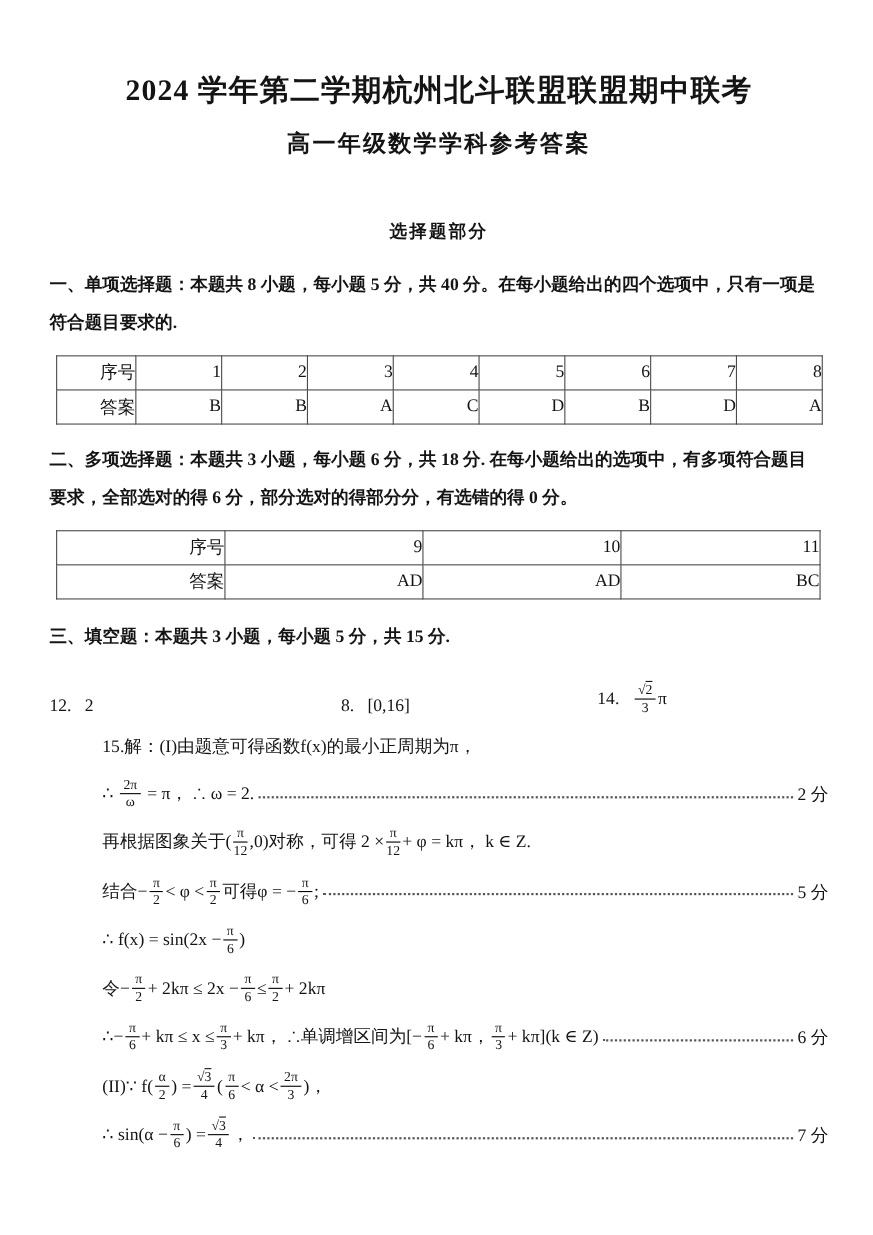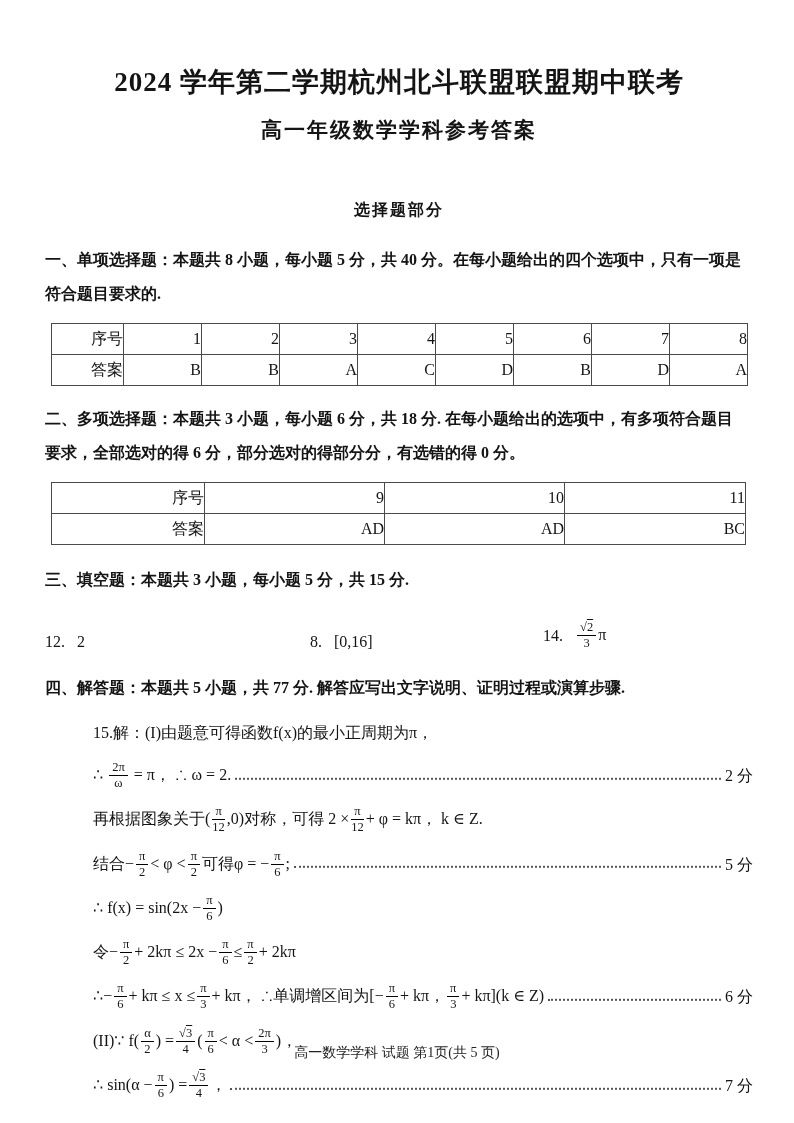--- a/index.html
+++ b/index.html
@@ -131,23 +131,20 @@
     </div>
     <div class="fill-item f3">
       <span>14.</span>
       <span class="val"><span class="frac">
             <span class="fnum"><span>√<span class="rad">2</span></span></span>
             <span class="fden">3</span>
           </span>π</span>
     </div>
   </div>
 
-  <div class="intro" style="margin-top:20px;">
-    <div>四、解答题：本题共 5 小题，共 77 分. 解答应写出文字说明、证明过程或演算步骤.</div>
-  </div>
 
   <div class="sol-block">
     <div class="sol-line">
       <span class="math">15.解：(I)由题意可得函数f(x)的最小正周期为π，</span>
     </div>
     <div class="sol-line">
       <span class="math">∴ <span class="frac">
             <span class="fnum">2π</span>
             <span class="fden">ω</span>
           </span> = π，  ∴ ω = 2.</span>
@@ -233,14 +230,13 @@
             <span class="fden">6</span>
           </span>) =<span class="frac">
             <span class="fnum"><span>√<span class="rad">3</span></span></span>
             <span class="fden">4</span>
           </span>，</span>
       <span class="leader"></span>
       <span class="points">7 分</span>
     </div>
   </div>
 
-  <div class="footer">高一数学学科 试题 第1页(共 5 页)</div>
 </div>
 
 </body></html>

